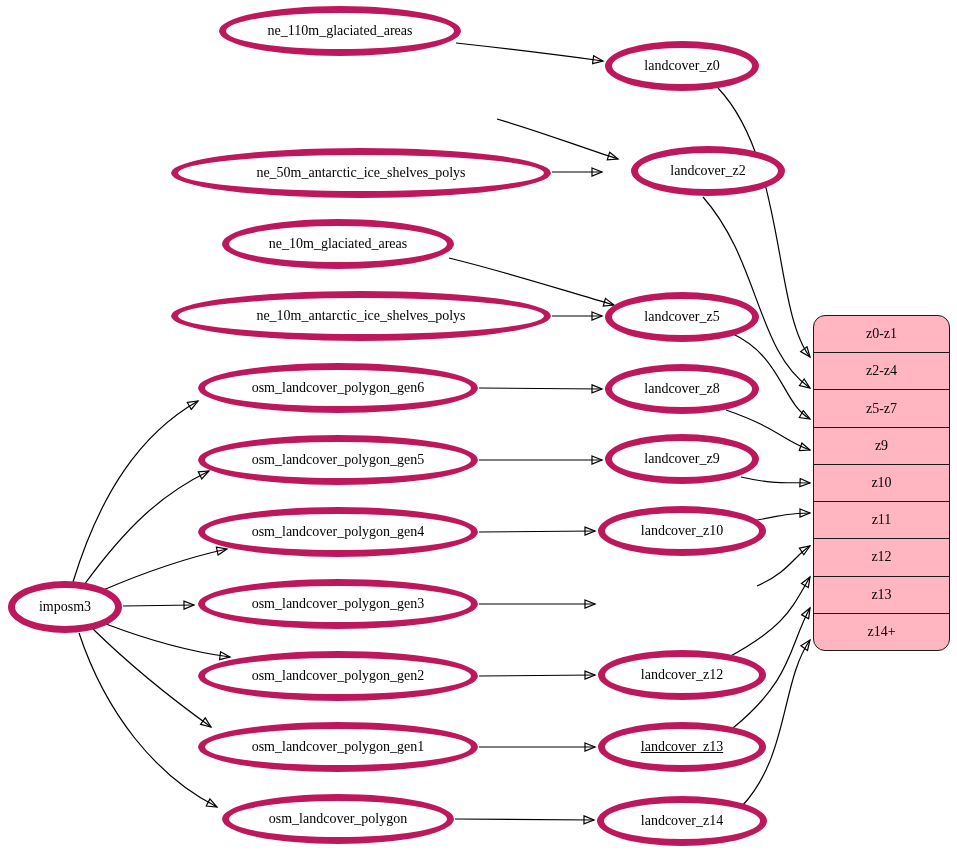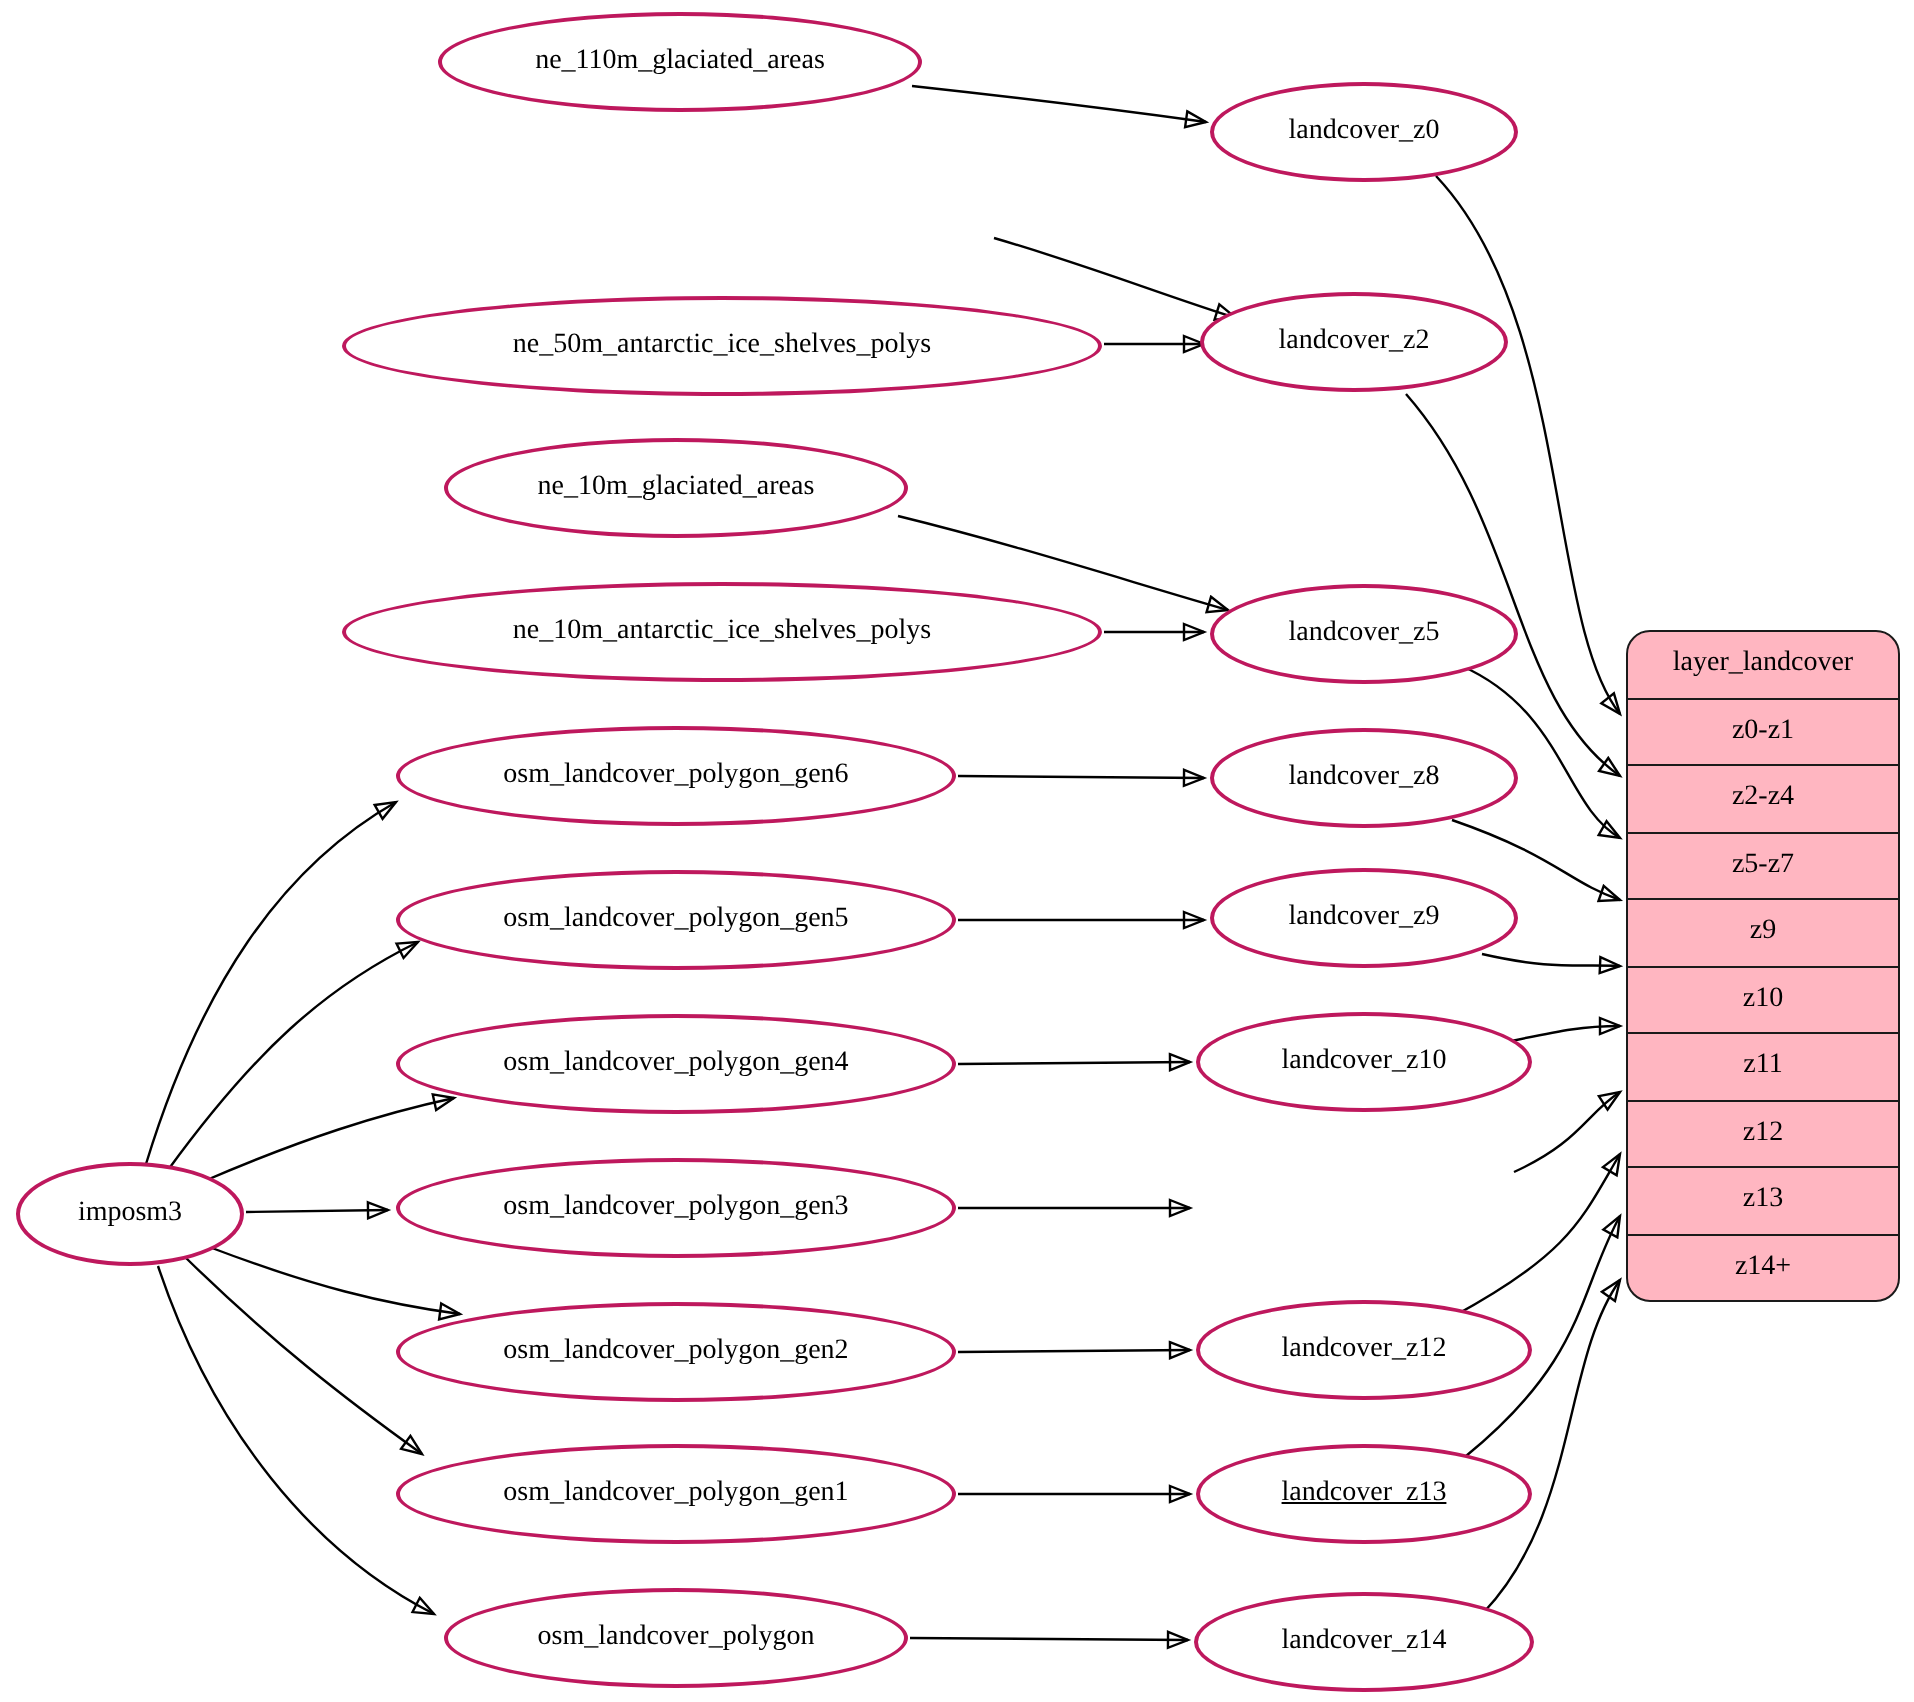--- a/index.html
+++ b/index.html
@@ -8,21 +8,21 @@
     width:957px;height:851px;
     background:#ffffff;
     font-family:"Liberation Serif", serif;
     overflow:hidden;
   }
   svg.edges{position:absolute;left:0;top:0;width:957px;height:851px;}
   svg.edges path{stroke:#000000;stroke-width:1.2;fill:none;}
   .node{
     position:absolute;
     box-sizing:border-box;
-    border:2px solid #be185d;
+    border:7px solid #be185d;
     border-radius:50%;
     background:#ffffff;
     display:flex;align-items:center;justify-content:center;
     font-size:14px;color:#000000;
     white-space:nowrap;
     z-index:2;
   }
   .tbl{
     position:absolute;
     left:813px;top:315px;width:137px;height:336px;
@@ -121,21 +121,21 @@
   <div class="node" style="left:198px;top:722px;width:280px;height:50px;">
     <span>osm_landcover_polygon_gen1</span>
   </div>
   <div class="node" style="left:222px;top:794px;width:232px;height:50px;">
     <span>osm_landcover_polygon</span>
   </div>
 
   <div class="node" style="left:605px;top:41px;width:154px;height:50px;">
     <span>landcover_z0</span>
   </div>
-  <div class="node" style="left:600px;top:146px;width:154px;height:50px;">
+  <div class="node" style="left:631px;top:146px;width:154px;height:50px;">
     <span>landcover_z2</span>
   </div>
   <div class="node" style="left:605px;top:292px;width:154px;height:50px;">
     <span>landcover_z5</span>
   </div>
   <div class="node" style="left:605px;top:364px;width:154px;height:50px;">
     <span>landcover_z8</span>
   </div>
   <div class="node" style="left:605px;top:434px;width:154px;height:50px;">
     <span>landcover_z9</span>
@@ -147,21 +147,20 @@
     <span>landcover_z12</span>
   </div>
   <div class="node" style="left:598px;top:722px;width:168px;height:50px;text-decoration:underline;">
     <span>landcover_z13</span>
   </div>
   <div class="node" style="left:597px;top:796px;width:170px;height:50px;">
     <span>landcover_z14</span>
   </div>
 
   <div class="tbl">
-    <div class="cell">layer_landcover</div>
     <div class="cell">z0-z1</div>
     <div class="cell">z2-z4</div>
     <div class="cell">z5-z7</div>
     <div class="cell">z9</div>
     <div class="cell">z10</div>
     <div class="cell">z11</div>
     <div class="cell">z12</div>
     <div class="cell">z13</div>
     <div class="cell">z14+</div>
   </div>

